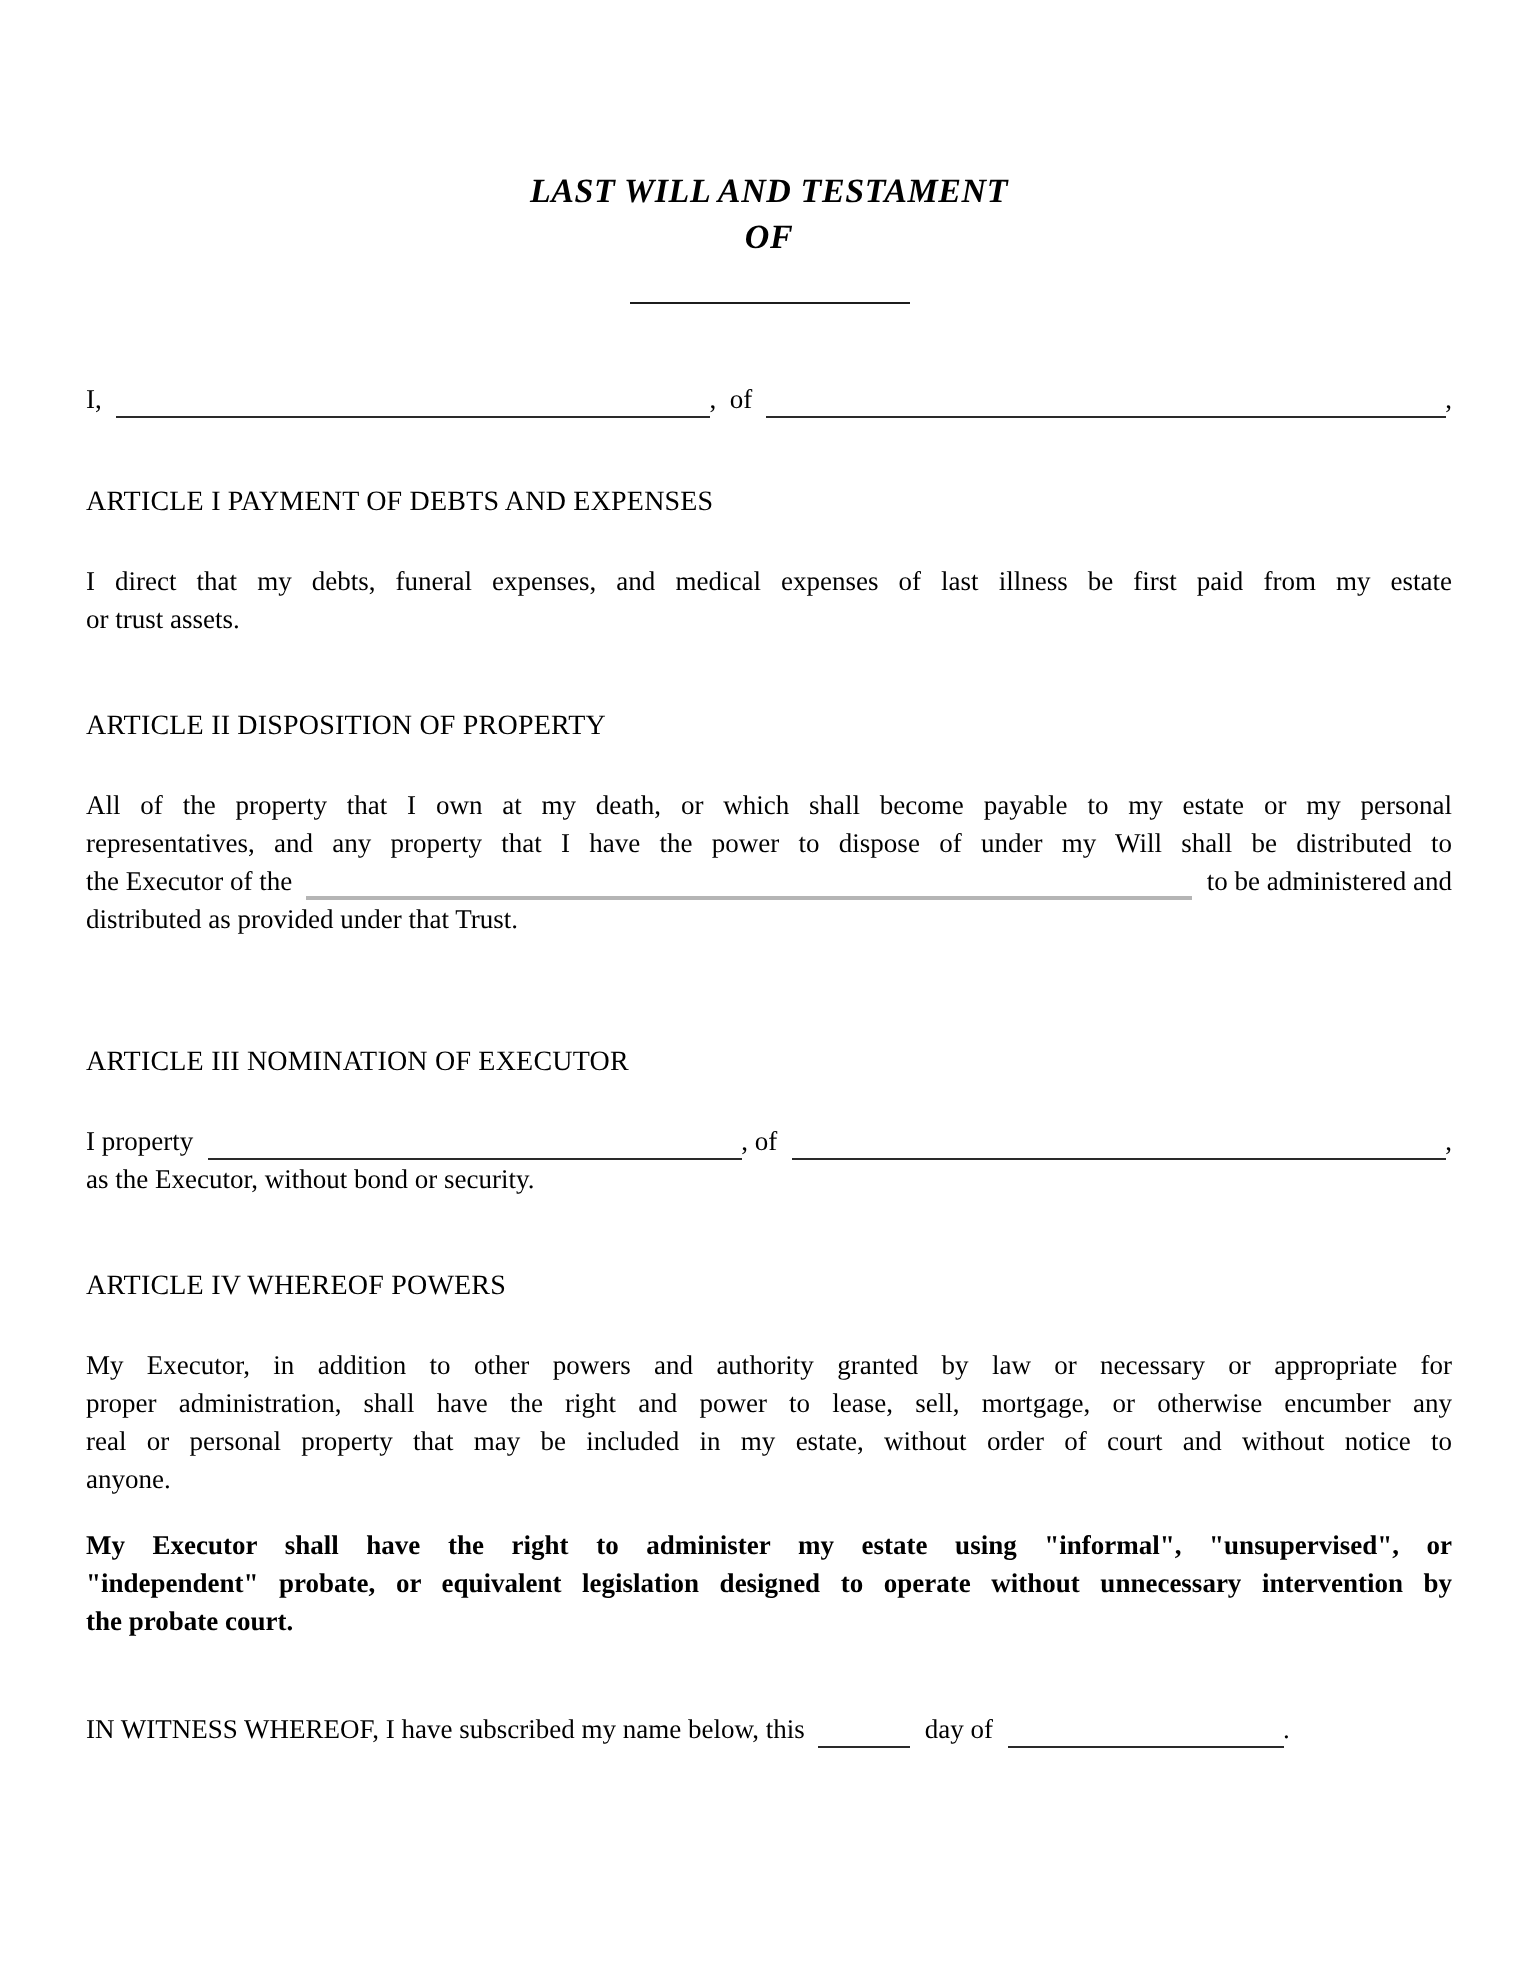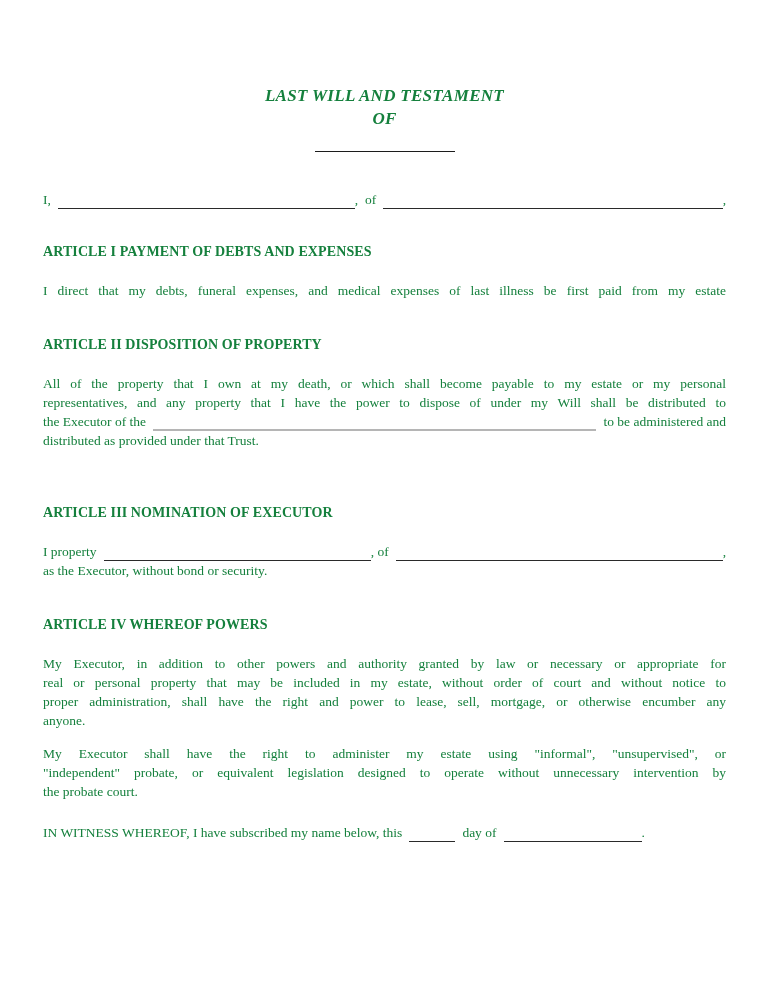--- a/index.html
+++ b/index.html
@@ -2,21 +2,21 @@
 <html><head>
 <meta charset="utf-8">
 <style>
   * { margin: 0; padding: 0; box-sizing: border-box; }
   html, body { background: #ffffff; }
   .page {
     position: relative;
     width: 768px;
     height: 994px;
     background: #ffffff;
-    color: #15803d;
+    color: #000000;
     font-family: "Liberation Serif", "DejaVu Serif", serif;
     font-size: 13.5px;
     line-height: 19px;
     padding: 84px 42px 0 43px;
     overflow: hidden;
   }
   .title-block { text-align: center; }
   .title-line1, .title-line2 {
     font-weight: bold;
     font-style: italic;
@@ -24,42 +24,42 @@
     line-height: 23px;
     letter-spacing: 0.3px;
   }
   .title-underline {
     width: 140px;
     height: 0;
     border-bottom: 1.6px solid #1c1c1c;
     margin: 21px auto 0 auto;
   }
   .heading {
-    font-weight: bold;
+    font-weight: normal;
     font-size: 14px;
     line-height: 19px;
     letter-spacing: 0.1px;
   }
   .para { margin-top: 20px; }
   .jline { text-align: justify; text-align-last: justify; }
   .fill-row { display: flex; align-items: flex-end; }
   .blank {
     display: inline-block;
     height: 17px;
     border-bottom: 1.4px solid #2a2a2a;
   }
   .blank.gray { border-bottom: 2px solid #b5b5b5; }
   .grow { flex: 1 1 auto; }
   .mt-open { margin-top: 38px; }
   .mt-h1 { margin-top: 33px; }
   .mt-h2 { margin-top: 35px; }
   .mt-h3 { margin-top: 53px; }
   .mt-h4 { margin-top: 35px; }
-  .mt-p2 { margin-top: 14px; }
-  .mt-witness { margin-top: 22px; }
+  .mt-p2 { margin-top: 14px; font-weight: bold; }
+  .mt-witness { margin-top: 35px; }
   .lbl { white-space: pre; }
   .sp-r { margin-right: 7px; }
   .sp-l { margin-left: 7px; }
 </style>
 </head>
 <body>
 
 <div class="page">
 
   <div class="title-block">
@@ -74,20 +74,21 @@
       <span class="blank grow" style="flex-grow: 265;"></span>
       <span class="lbl sp-r">,  of</span>
       <span class="blank grow" style="flex-grow: 303;"></span>
       <span class="lbl">,</span>
     </div>
   </div>
 
   <div class="heading mt-h1">ARTICLE I PAYMENT OF DEBTS AND EXPENSES</div>
   <div class="para">
     <div class="jline">I direct that my debts, funeral expenses, and medical expenses of last illness be first paid from my estate</div>
+    <div>or trust assets.</div>
   </div>
 
   <div class="heading mt-h2">ARTICLE II DISPOSITION OF PROPERTY</div>
   <div class="para">
     <div class="jline">All of the property that I own at my death, or which shall become payable to my estate or my personal</div>
     <div class="jline">representatives, and any property that I have the power to dispose of under my Will shall be distributed to</div>
     <div class="fill-row">
       <span class="lbl sp-r">the Executor of the</span>
       <span class="blank gray grow"></span>
       <span class="lbl sp-l">to be administered and</span>
@@ -103,22 +104,22 @@
       <span class="lbl sp-r">, of</span>
       <span class="blank grow" style="flex-grow: 300;"></span>
       <span class="lbl">,</span>
     </div>
     <div>as the Executor, without bond or security.</div>
   </div>
 
   <div class="heading mt-h4">ARTICLE IV WHEREOF POWERS</div>
   <div class="para">
     <div class="jline">My Executor, in addition to other powers and authority granted by law or necessary or appropriate for</div>
+    <div class="jline">proper administration, shall have the right and power to lease, sell, mortgage, or otherwise encumber any</div>
     <div class="jline">real or personal property that may be included in my estate, without order of court and without notice to</div>
-    <div class="jline">proper administration, shall have the right and power to lease, sell, mortgage, or otherwise encumber any</div>
     <div>anyone.</div>
   </div>
   <div class="para mt-p2">
     <div class="jline">My Executor shall have the right to administer my estate using "informal", "unsupervised", or</div>
     <div class="jline">"independent" probate, or equivalent legislation designed to operate without unnecessary intervention by</div>
     <div>the probate court.</div>
   </div>
 
   <div class="fill-row mt-witness">
     <span class="lbl sp-r">IN WITNESS WHEREOF, I have subscribed my name below, this</span>

